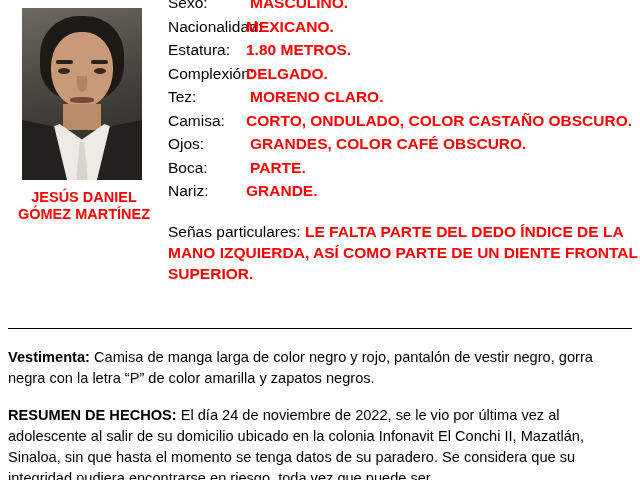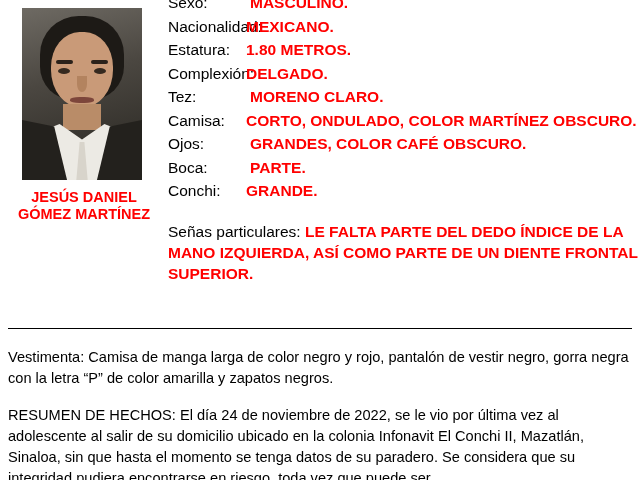--- a/index.html
+++ b/index.html
@@ -211,21 +211,21 @@
     left: 8px;
     right: 8px;
     top: 347px;
   }
   .para {
     font-size: 14.6px;
     line-height: 21px;
     color: #000000;
     margin-bottom: 16px;
   }
-  .para .lead { font-weight: normal; text-align: right; }
+  .para .lead { font-weight: bold; text-align: right; }
 </style>
 </head>
 <body>
 
 <div class="sheet">
 
   <div class="top">
 
     <div class="photo-block">
       <div class="photo">
@@ -272,35 +272,35 @@
         <span class="value">DELGADO.</span>
       </div>
 
       <div class="row indent-1">
         <span class="label">Tez:</span>
         <span class="value">MORENO CLARO.</span>
       </div>
 
       <div class="row">
         <span class="label">Camisa:</span>
-        <span class="value">CORTO, ONDULADO, COLOR MARTÍNEZ OBSCURO.</span>
+        <span class="value">CORTO, ONDULADO, COLOR CASTAÑO OBSCURO.</span>
       </div>
 
       <div class="row indent-1">
         <span class="label">Ojos:</span>
         <span class="value">GRANDES, COLOR CAFÉ OBSCURO.</span>
       </div>
 
       <div class="row indent-1">
         <span class="label">Boca:</span>
         <span class="value">PARTE.</span>
       </div>
 
       <div class="row">
-        <span class="label">Conchi:</span>
+        <span class="label">Nariz:</span>
         <span class="value">GRANDE.</span>
       </div>
 
 
       <div class="senas">
         <span class="senas-label">Señas particulares:</span><span class="senas-text"> LE FALTA PARTE DEL DEDO ÍNDICE DE LA MANO IZQUIERDA, ASÍ COMO PARTE DE UN DIENTE FRONTAL SUPERIOR.</span>
       </div>
 
     </div>
   </div>

